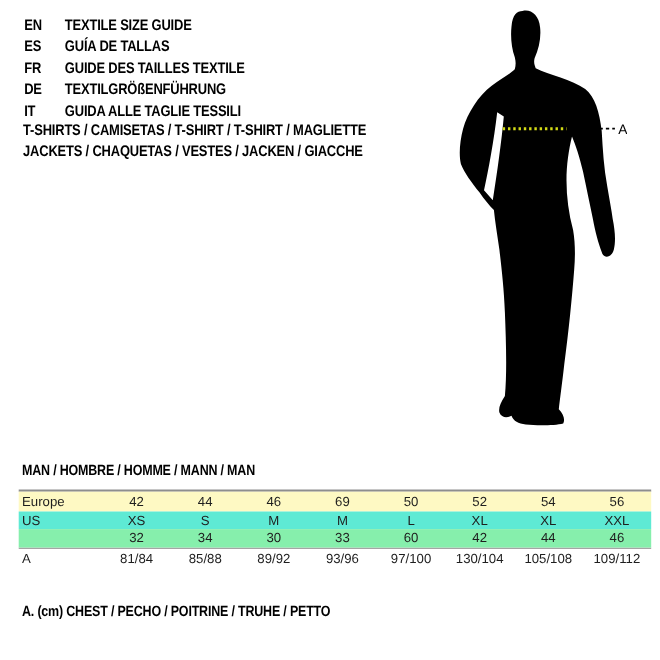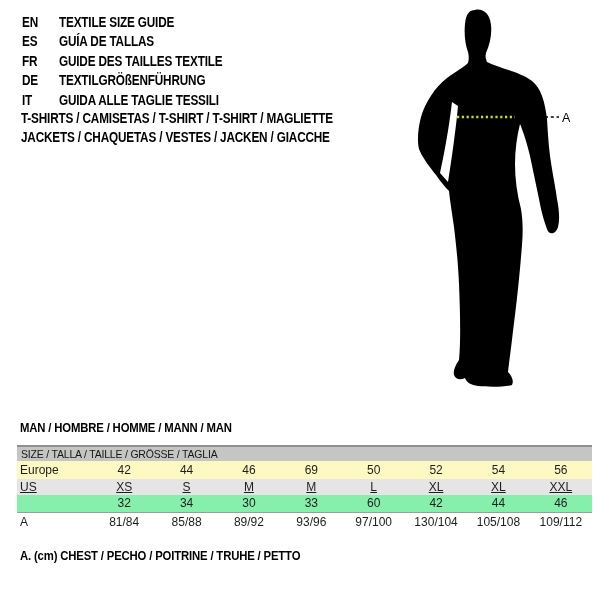--- a/index.html
+++ b/index.html
@@ -23,21 +23,21 @@
   
   .man-heading{position:absolute;left:20px;top:420px;font-weight:700;font-size:13.5px;}
 
   
   .size-table{position:absolute;left:17px;top:445px;width:575px;border-top:2px solid #8e8e8e;font-size:12px;color:#1e1e1e;}
   .t-header{background:#c5c6c4;height:14px;line-height:14px;font-size:10.5px;padding-left:4px;letter-spacing:-0.2px;color:#161616;}
   .t-row{display:grid;grid-template-columns:76px repeat(8,1fr);}
   .t-row .cell{text-align:center;}
   .t-row .label{text-align:left;padding-left:3px;}
   .row-europe{height:18px;line-height:18px;background:#fef9c3;}
-  .row-us{height:16px;line-height:16.5px;background:#e5e5e5;text-decoration:underline;}
+  .row-us{height:16px;line-height:16.5px;background:#5eead4;}
   .row-nums{height:17px;line-height:16.5px;background:#86efac;}
   .row-a{height:19px;line-height:19px;background:#ffffff;border-top:1px solid #9c9c9c;}
 
   
   .footnote{position:absolute;left:20px;top:548px;font-weight:700;font-size:13.5px;}
 </style>
 </head>
 <body>
 
 <div class="lang-list cond">
@@ -107,21 +107,20 @@
     <path fill="#ffffff" d="M 42,102 C 39,128 34,155 30,173 L 38,182 C 42,157 46,128 48,106 Z"></path>
     <line x1="47" y1="117" x2="105" y2="117" stroke-width="2.6" stroke-dasharray="2.2 2.6" stroke="#d3db16"></line>
     <line x1="135" y1="117" x2="149" y2="117" stroke-width="1.6" stroke-dasharray="3 2.8" stroke="#000000"></line>
     <text x="152" y="122" font-size="12.5" fill="#000000">A</text>
   </svg>
 </div>
 
 <div class="man-heading cond">MAN / HOMBRE / HOMME / MANN / MAN</div>
 
 <div class="size-table">
-  <div class="t-header">SIZE / TALLA / TAILLE / GRÖSSE / TAGLIA</div>
 
   <div class="t-row row-europe">
     <span class="cell label">Europe</span>
     <span class="cell">42</span>
     <span class="cell">44</span>
     <span class="cell">46</span>
     <span class="cell">69</span>
     <span class="cell">50</span>
     <span class="cell">52</span>
     <span class="cell">54</span>

